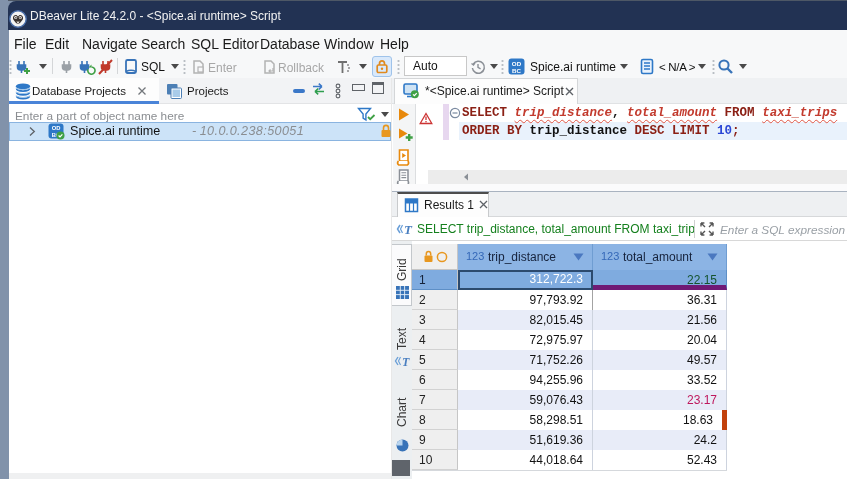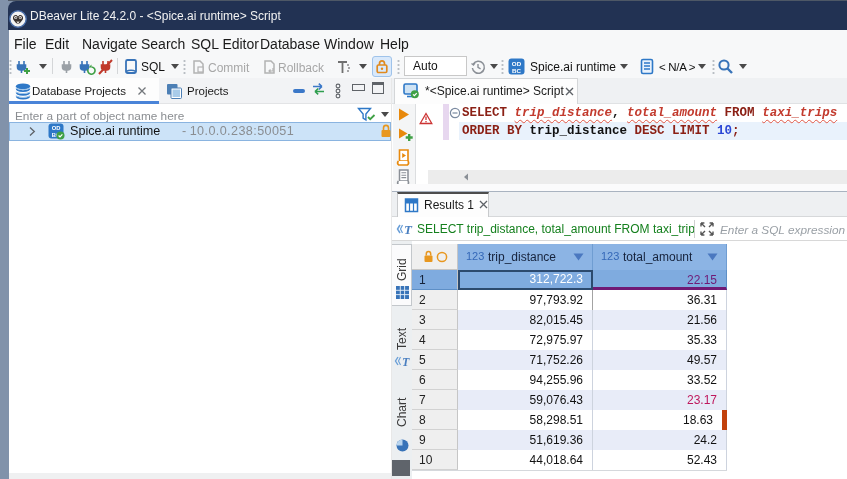--- a/index.html
+++ b/index.html
@@ -132,21 +132,21 @@
       <path d="M3 13.5 q5 -2.5 10 0" fill="#fff" stroke="#3873b8" stroke-width="1.4"></path>
     </svg>
     <div class="abs tbtext" style="left:132px;top:5px">SQL</div>
     <div class="abs darr" style="left:162px;top:9px"></div>
     <div class="abs dots" style="left:174px;top:4px"></div>
 
     <svg class="abs" style="left:181px;top:4px" width="16" height="16" viewBox="0 0 16 16">
       <path d="M4 2 h6 l3 3 v9 h-9 z" fill="none" stroke="#b3b3b3" stroke-width="1.5"></path>
       <rect x="8" y="8" width="5" height="5" fill="#f7f8f9" stroke="#b3b3b3" stroke-width="1.2"></rect>
     </svg>
-    <div class="abs tbgray" style="left:199px;top:6px">Commit</div>
+    <div class="abs tbgray" style="left:199px;top:6px">Enter</div>
 
     <svg class="abs" style="left:252px;top:4px" width="16" height="16" viewBox="0 0 16 16">
       <path d="M4 2 h6 l3 3 v9 h-9 z" fill="none" stroke="#b3b3b3" stroke-width="1.5"></path>
       <path d="M12 9 v3 h-4 M9.5 10.5 L8 12 l1.5 1.5" fill="none" stroke="#b3b3b3" stroke-width="1.2"></path>
     </svg>
     <div class="abs tbgray" style="left:269px;top:6px">Rollback</div>
 
     <svg class="abs" style="left:327px;top:4px" width="16" height="16" viewBox="0 0 16 16">
       <path d="M2 3 h9 M6.5 3 v11" stroke="#707070" stroke-width="1.8" fill="none"></path>
       <circle cx="12" cy="6" r="1" fill="#8a8a8a"></circle>
@@ -251,21 +251,21 @@
       <path d="M2 1.5 L6.3 5.5 L2 9.5" fill="none" stroke="#5f6368" stroke-width="1.3"></path>
     </svg>
     <svg class="abs" style="left:39px;top:45px" width="17" height="17" viewBox="0 0 17 17">
       <rect x="0.5" y="0.5" width="15" height="15" rx="3" fill="#2e78c7"></rect>
       <text x="8" y="7" font-size="5.8" font-weight="bold" fill="#fff" text-anchor="middle" font-family="Liberation Sans">OD</text>
       <text x="8" y="13.5" font-size="5.8" font-weight="bold" fill="#fff" text-anchor="middle" font-family="Liberation Sans">BC</text>
       <circle cx="12.5" cy="12.5" r="4" fill="#3fa045"></circle>
       <path d="M10.6 12.5 l1.4 1.4 l2.4 -2.6" fill="none" stroke="#fff" stroke-width="1.2"></path>
     </svg>
     <div class="abs" style="left:61px;top:46px;font-size:12.6px;color:#111">Spice.ai runtime</div>
-    <div class="abs" style="left:173px;top:46px;font-size:12.6px;color:#8a8d91;">-  <span style="letter-spacing:0.4px">10.0.0.238:50051</span></div>
+    <div class="abs" style="left:183px;top:46px;font-size:12.6px;color:#8a8d91;font-style:italic">-  <span style="letter-spacing:0.4px">10.0.0.238:50051</span></div>
     <svg class="abs" style="left:371px;top:46px" width="12" height="14" viewBox="0 0 12 14">
       <rect x="1.5" y="6" width="9" height="7" rx="1" fill="#e8971f"></rect>
       <path d="M3.5 6 V4 a2.5 2.6 0 0 1 5 0 V6" fill="none" stroke="#e8971f" stroke-width="1.6"></path>
     </svg>
   </div>
   <div class="abs" style="left:9px;top:473px;width:382px;height:6px;background:#eff0f1"></div>
   <div class="abs" id="sash"></div>
   <div class="abs" id="rregion">
 
     <div class="abs" id="etabbar"></div>
@@ -393,30 +393,30 @@
       <path d="M1.5 1.5 h10 L6.5 8.5 Z" fill="#4a78c0"></path>
     </svg>
     <div class="abs" style="left:209px;top:172px;font-size:11px;color:#3468b8">123</div>
     <div class="abs" style="left:231px;top:172px;font-size:12px;color:#16233c">total_amount</div>
     <svg class="abs" style="left:314px;top:174px" width="13" height="10" viewBox="0 0 13 10">
       <path d="M1.5 1.5 h10 L6.5 8.5 Z" fill="#4a78c0"></path>
     </svg>
 
     <div class="rowhead" style="top:192px;background:#7fabdf;color:#15223a;border-bottom:1px solid #5d8fc7">1</div>
     <div class="gcell" style="left:66px;top:192px;width:135px;height:20px;background:#7fabdf;color:#ffffff;border-bottom:1px solid #5d8fc7;border-right:1px solid #5d8fc7;padding:2px 9px 0 0">312,722.3</div>
-    <div class="gcell" style="left:201px;top:192px;width:134px;height:20px;background:#7fabdf;color:#701a75;border-bottom:3px solid #701a75;border-right:1px solid #5d8fc7;padding:3px 9px 0 0">22.15</div>
+    <div class="gcell" style="left:201px;top:192px;width:134px;height:20px;background:#7fabdf;color:#14532d;border-bottom:5px solid #701a75;border-right:1px solid #5d8fc7;padding:3px 9px 0 0">22.15</div>
     <div class="rowhead" style="top:212px">2</div>
     <div class="gcell" style="left:66px;top:212px;width:135px;height:20px;background:#ffffff;color:#111111;border-bottom:none;border-right:1px solid #a3a3a3;padding:3px 9px 0 0">97,793.92</div>
     <div class="gcell" style="left:201px;top:212px;width:134px;height:20px;background:#ffffff;color:#111111;border-bottom:none;border-right:1px solid #cdd3de;padding:3px 9px 0 0">36.31</div>
     <div class="rowhead" style="top:232px">3</div>
     <div class="gcell" style="left:66px;top:232px;width:135px;height:20px;background:#e8ecf8;color:#111111;border-bottom:none;border-right:1px solid #cdd3de;padding:3px 9px 0 0">82,015.45</div>
     <div class="gcell" style="left:201px;top:232px;width:134px;height:20px;background:#e8ecf8;color:#111111;border-bottom:none;border-right:1px solid #cdd3de;padding:3px 9px 0 0">21.56</div>
     <div class="rowhead" style="top:252px">4</div>
     <div class="gcell" style="left:66px;top:252px;width:135px;height:20px;background:#ffffff;color:#111111;border-bottom:none;border-right:1px solid #cdd3de;padding:3px 9px 0 0">72,975.97</div>
-    <div class="gcell" style="left:201px;top:252px;width:134px;height:20px;background:#ffffff;color:#111111;border-bottom:none;border-right:1px solid #cdd3de;padding:3px 9px 0 0">35.33</div>
+    <div class="gcell" style="left:201px;top:252px;width:134px;height:20px;background:#ffffff;color:#111111;border-bottom:none;border-right:1px solid #cdd3de;padding:3px 9px 0 0">20.04</div>
     <div class="rowhead" style="top:272px">5</div>
     <div class="gcell" style="left:66px;top:272px;width:135px;height:20px;background:#e8ecf8;color:#111111;border-bottom:none;border-right:1px solid #cdd3de;padding:3px 9px 0 0">71,752.26</div>
     <div class="gcell" style="left:201px;top:272px;width:134px;height:20px;background:#e8ecf8;color:#111111;border-bottom:none;border-right:1px solid #cdd3de;padding:3px 9px 0 0">49.57</div>
     <div class="rowhead" style="top:292px">6</div>
     <div class="gcell" style="left:66px;top:292px;width:135px;height:20px;background:#ffffff;color:#111111;border-bottom:none;border-right:1px solid #cdd3de;padding:3px 9px 0 0">94,255.96</div>
     <div class="gcell" style="left:201px;top:292px;width:134px;height:36px;background:#ffffff;color:#111111;border-bottom:none;border-right:1px solid #cdd3de;padding:3px 9px 0 0">33.52</div>
     <div class="rowhead" style="top:312px">7</div>
     <div class="gcell" style="left:66px;top:312px;width:135px;height:20px;background:#e8ecf8;color:#111111;border-bottom:none;border-right:1px solid #cdd3de;padding:3px 9px 0 0">59,076.43</div>
     <div class="gcell" style="left:201px;top:312px;width:134px;height:20px;background:#e8ecf8;color:#be185d;border-bottom:none;border-right:1px solid #cdd3de;padding:3px 9px 12px 0">23.17</div>
     <div class="rowhead" style="top:332px">8</div>

